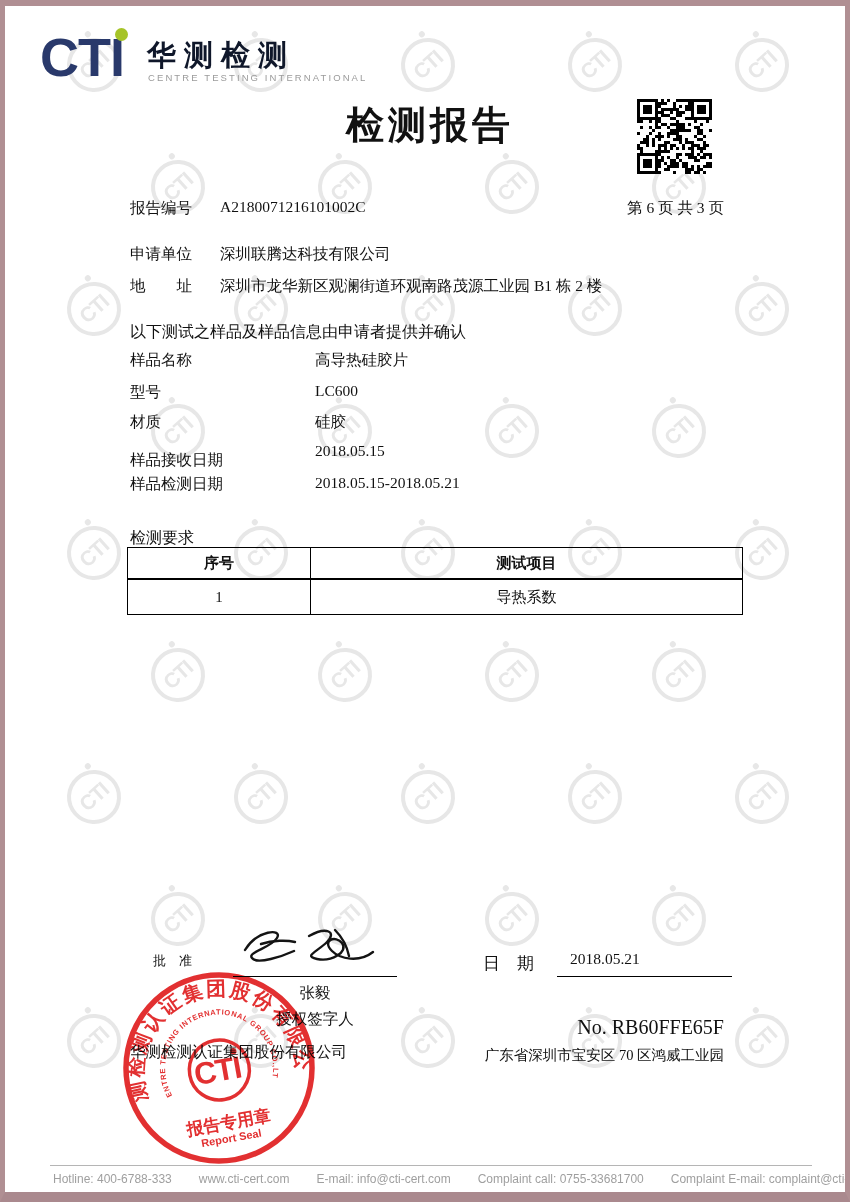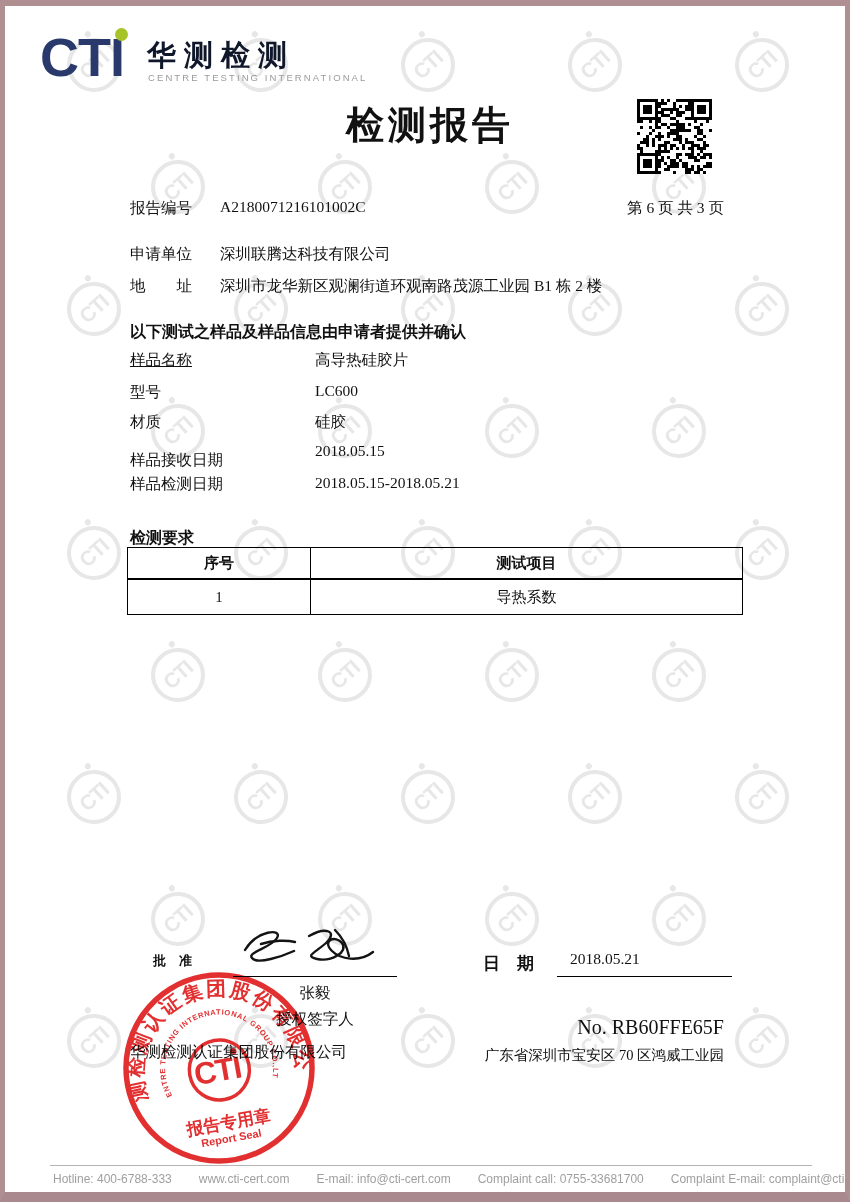--- a/index.html
+++ b/index.html
@@ -26,21 +26,21 @@
   .logo-dot{left:110px;top:22px;width:13px;height:13px;border-radius:50%;background:#a6c428;}
   .logo-cn{left:142px;top:30px;font-family:"Liberation Sans",sans-serif;font-weight:bold;
     font-size:29px;color:#0f172a;letter-spacing:8px;}
   .logo-en{left:143px;top:66px;font-family:"Liberation Sans",sans-serif;
     font-size:9.5px;color:#9b9b9b;letter-spacing:2.1px;}
   .doc-title{left:0;top:94px;width:850px;text-align:center;font-size:38px;font-weight:bold;letter-spacing:4px;}
   #qr{left:632px;top:93px;width:75px;height:75px;}
   
   .lbl{font-size:15.5px;}
   .val{font-size:15.5px;}
-  .bold{font-weight:bold;}
+  .bold{font-weight:normal;}
   .pageinfo{left:622px;top:192px;font-size:15.5px;}
   
   .req-table{left:122px;top:541px;width:616px;border-collapse:collapse;padding-left:15px;}
   .req-table th,.req-table td{border:1px solid #000;text-align:center;font-size:15px;}
   .req-table th{font-weight:bold;height:28px;border-bottom-width:2px;}
   .req-table td{height:32px;font-weight:normal;}
   .req-table .c1{width:180px;}
   .sigline{height:1px;background:#000;}
   .center-txt{text-align:center;}
   .seal-wrap{left:112px;top:960px;width:205px;height:205px;opacity:.93;mix-blend-mode:multiply;}
@@ -549,21 +549,21 @@
     <div class="abs val" style="left:215px;top:192px;">A2180071216101002C</div>
     <div class="abs pageinfo">第 6 页  共 3 页</div>
 
     <div class="abs lbl" style="left:125px;top:238px;">申请单位</div>
     <div class="abs val" style="left:215px;top:238px;">深圳联腾达科技有限公司</div>
     <div class="abs lbl" style="left:125px;top:270px;">地　　址</div>
     <div class="abs val" style="left:215px;top:270px;">深圳市龙华新区观澜街道环观南路茂源工业园 B1 栋 2 楼</div>
 
     <div class="abs lbl bold" style="left:125px;top:316px;font-size:16px;">以下测试之样品及样品信息由申请者提供并确认</div>
 
-    <div class="abs lbl" style="left:125px;top:344px;text-decoration:underline;">样品名称</div>
+    <div class="abs lbl" style="left:125px;top:344px;">样品名称</div>
     <div class="abs val" style="left:310px;top:344px;">高导热硅胶片</div>
 
     <div class="abs lbl" style="left:125px;top:376px;">型号</div>
     <div class="abs val" style="left:310px;top:376px;">LC600</div>
 
     <div class="abs lbl" style="left:125px;top:406px;">材质</div>
     <div class="abs val" style="left:310px;top:406px;">硅胶</div>
 
     <div class="abs lbl" style="left:125px;top:444px;">样品接收日期</div>
     <div class="abs val" style="left:310px;top:436px;">2018.05.15</div>

